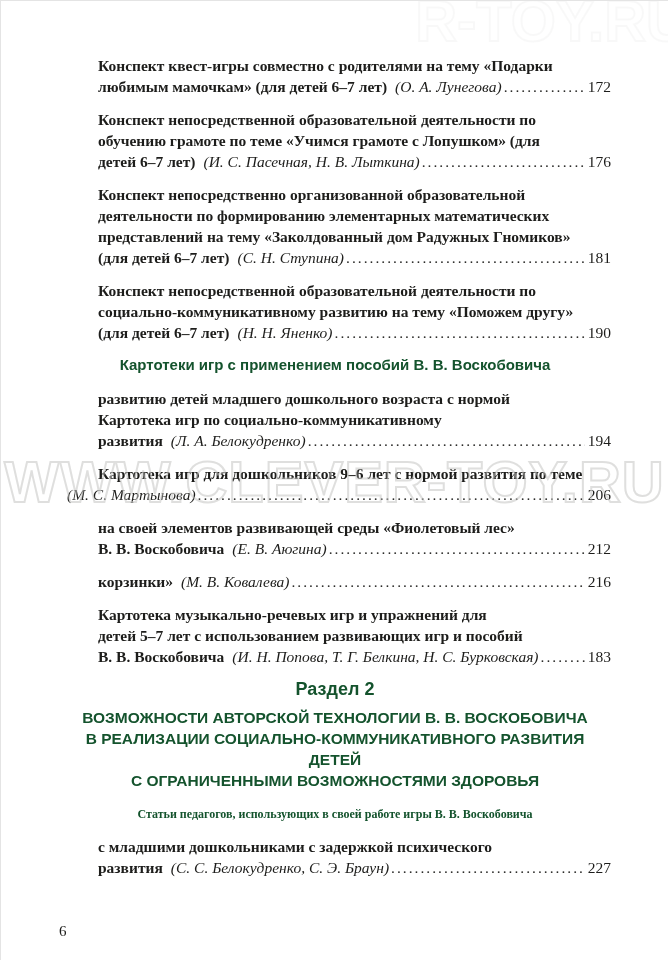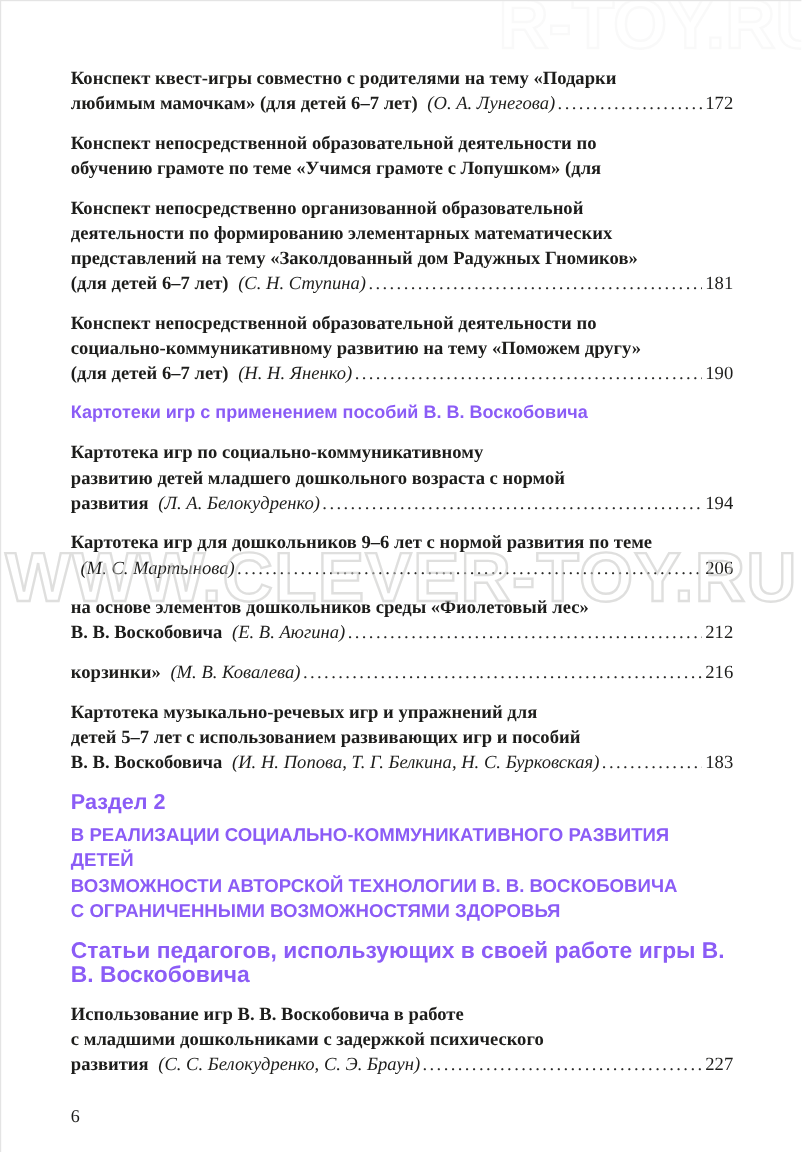--- a/index.html
+++ b/index.html
@@ -15,47 +15,48 @@
     font-family: "Liberation Serif", "DejaVu Serif", serif;
     color: #1d1d1b;
   }
   .toc { position: relative; padding: 54px 57px 0 58px; z-index: 1; }
   .entry { margin-bottom: 12px; }
   .tl {
     font-weight: 700;
     font-size: 15.5px;
     line-height: 21px;
     white-space: nowrap;
+    margin-left: 39px;
   }
   .lastline { display: flex; font-size: 15.5px; line-height: 21px; }
   .lastline .tl { flex: 0 0 auto; }
   .author {
     flex: 0 0 auto;
     font-style: italic;
     font-weight: 400;
     margin-left: 8px;
     white-space: nowrap;
     text-align: right;
   }
   .dots { flex: 1 1 auto; overflow: hidden; white-space: nowrap; margin: 0 3px 0 2px; }
   .dots::after {
     content: "..................................................................................................................................";
     font-weight: 400; font-style: normal; letter-spacing: 2px; color: #2b2b29;
   }
   .pg { flex: 0 0 auto; font-weight: 400; }
   .sans {
     font-family: "Liberation Sans", "DejaVu Sans", sans-serif;
     font-weight: 700;
-    text-align: left;
-    color: #8b5cf6;
+    text-align: center;
+    color: #14532d;
   }
   .games-heading { font-size: 15px; line-height: 20px; margin: 2px 0 13px; }
   .section-label { font-size: 18px; line-height: 20px; margin-top: 0; }
   .section-title { font-size: 15.5px; line-height: 21px; margin-top: 8px; }
-  .section-sub { font-size: 19px; line-height: 20px; margin: 13px 0 12px; }
+  .section-sub { font-size: 12px; line-height: 20px; margin: 13px 0 12px; font-family: Liberation Serif, serif; }
   .page-number {
     position: absolute; left: 58px; bottom: 20px;
     font-size: 15px; z-index: 1;
   }
   .watermark {
     position: absolute;
     font-family: "Liberation Sans", "DejaVu Sans", sans-serif;
     font-weight: 700;
     font-size: 58px;
     white-space: nowrap;
@@ -92,20 +93,26 @@
         <span class="tl">любимым мамочкам» (для детей 6–7 лет)</span>
         <span class="author">(О. А. Лунегова)</span>
         <span class="dots"></span>
         <span class="pg">172</span>
       </div>
     </div>
 
     <div class="entry">
       <div class="tl">Конспект непосредственной образовательной деятельности по</div>
       <div class="tl">обучению грамоте по теме «Учимся грамоте с Лопушком» (для</div>
+      <div class="lastline">
+        <span class="tl">детей 6–7 лет)</span>
+        <span class="author">(И. С. Пасечная, Н. В. Лыткина)</span>
+        <span class="dots"></span>
+        <span class="pg">176</span>
+      </div>
     </div>
 
     <div class="entry">
       <div class="tl">Конспект непосредственно организованной образовательной</div>
       <div class="tl">деятельности по формированию элементарных математических</div>
       <div class="tl">представлений на тему «Заколдованный дом Радужных Гномиков»</div>
       <div class="lastline">
         <span class="tl">(для детей 6–7 лет)</span>
         <span class="author">(С. Н. Ступина)</span>
         <span class="dots"></span>
@@ -120,41 +127,41 @@
         <span class="tl">(для детей 6–7 лет)</span>
         <span class="author">(Н. Н. Яненко)</span>
         <span class="dots"></span>
         <span class="pg">190</span>
       </div>
     </div>
 
     <div class="sans games-heading">Картотеки игр с применением пособий В. В. Воскобовича</div>
 
     <div class="entry">
+      <div class="tl">развитию детей младшего дошкольного возраста с нормой</div>
       <div class="tl">Картотека игр по социально-коммуникативному</div>
-      <div class="tl">развитию детей младшего дошкольного возраста с нормой</div>
       <div class="lastline">
         <span class="tl">развития</span>
         <span class="author">(Л. А. Белокудренко)</span>
         <span class="dots"></span>
         <span class="pg">194</span>
       </div>
     </div>
 
     <div class="entry">
       <div class="tl">Картотека игр для дошкольников 9–6 лет с нормой развития по теме</div>
       <div class="lastline">
         <span class="author">(М. С. Мартынова)</span>
         <span class="dots"></span>
         <span class="pg">206</span>
       </div>
     </div>
 
     <div class="entry">
-      <div class="tl">на основе элементов дошкольников среды «Фиолетовый лес»</div>
+      <div class="tl">на своей элементов развивающей среды «Фиолетовый лес»</div>
       <div class="lastline">
         <span class="tl">В. В. Воскобовича</span>
         <span class="author">(Е. В. Аюгина)</span>
         <span class="dots"></span>
         <span class="pg">212</span>
       </div>
     </div>
 
     <div class="entry">
       <div class="lastline">
@@ -171,28 +178,27 @@
       <div class="lastline">
         <span class="tl">В. В. Воскобовича</span>
         <span class="author">(И. Н. Попова, Т. Г. Белкина, Н. С. Бурковская)</span>
         <span class="dots"></span>
         <span class="pg">183</span>
       </div>
     </div>
 
     <div class="sans section-label">Раздел 2</div>
     <div class="sans section-title">
+      <div>ВОЗМОЖНОСТИ АВТОРСКОЙ ТЕХНОЛОГИИ В. В. ВОСКОБОВИЧА</div>
       <div>В РЕАЛИЗАЦИИ СОЦИАЛЬНО-КОММУНИКАТИВНОГО РАЗВИТИЯ ДЕТЕЙ</div>
-      <div>ВОЗМОЖНОСТИ АВТОРСКОЙ ТЕХНОЛОГИИ В. В. ВОСКОБОВИЧА</div>
       <div>С ОГРАНИЧЕННЫМИ ВОЗМОЖНОСТЯМИ ЗДОРОВЬЯ</div>
     </div>
     <div class="sans section-sub">Статьи педагогов, использующих в своей работе игры В. В. Воскобовича</div>
 
     <div class="entry">
-      <div class="tl">Использование игр В. В. Воскобовича в работе</div>
       <div class="tl">с младшими дошкольниками с задержкой психического</div>
       <div class="lastline">
         <span class="tl">развития</span>
         <span class="author">(С. С. Белокудренко, С. Э. Браун)</span>
         <span class="dots"></span>
         <span class="pg">227</span>
       </div>
     </div>
 
   </main>

